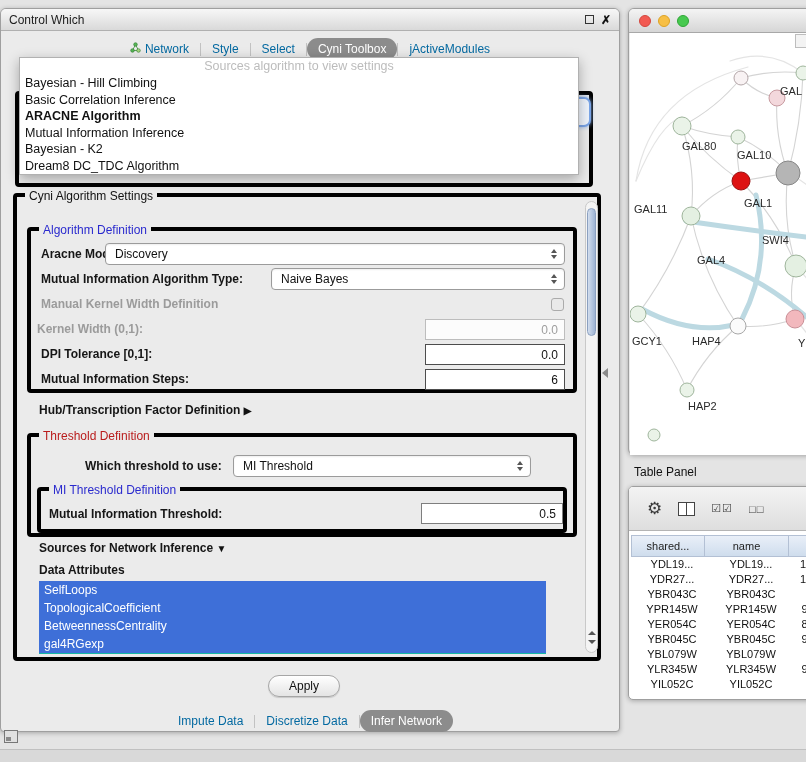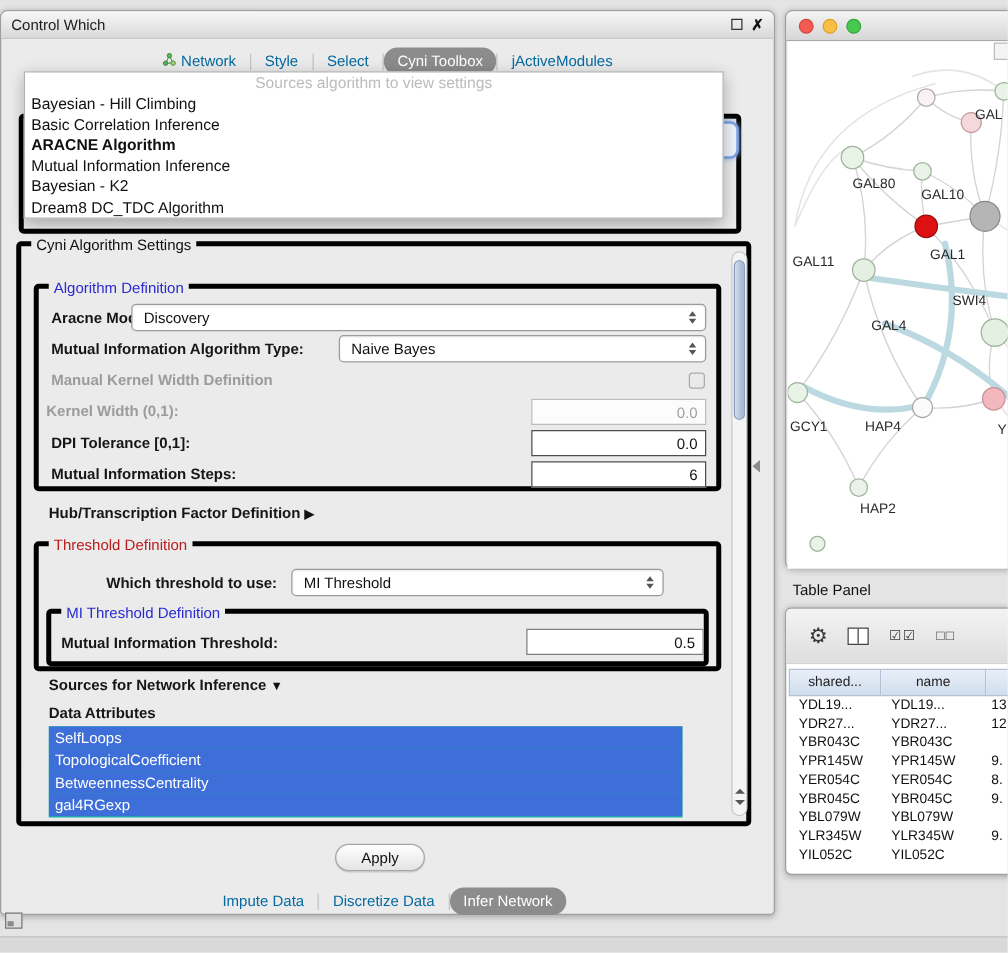--- a/index.html
+++ b/index.html
@@ -106,21 +106,21 @@
   .gear { font-size:17px; color:#3a3a3a; line-height:1; }
   .col-icon { width:17px; height:14px; border:1.5px solid #444; position:relative; background:#fff; }
   .col-icon::after { content:""; position:absolute; left:6.5px; top:0; bottom:0; width:1.5px; background:#444; }
   .cb-pair { font-size:11px; color:#3a3a3a; letter-spacing:1px; }
   .tp-header { position:absolute; left:2px; top:48px; right:0; height:22px; display:flex; }
   .th { background:linear-gradient(#e9eff8,#cfdded); border:1px solid #b3c0d4; border-left:none;
      font-size:11px; color:#222; display:flex; align-items:center; justify-content:center; }
   .th:first-child { border-left:1px solid #b3c0d4; }
   .tp-rows { position:absolute; left:2px; top:70px; right:0; bottom:2px; overflow:hidden; }
   .tr { display:flex; height:15px; line-height:15px; font-size:11px; color:#111; }
-  .td { overflow:hidden; white-space:nowrap; padding-left:8px; }
+  .td { overflow:hidden; white-space:nowrap; padding-left:8px;text-align:center; }
   .c0 { width:74px; } .c1 { width:84px; } .c2 { flex:1; padding-left:4px; }
 
   .splitter-arrow { position:absolute; left:602px; top:368px; width:0; height:0;
      border-top:5px solid transparent; border-bottom:5px solid transparent; border-right:6px solid #8a8a8a; }
 
   #dock-icon { position:absolute; left:4px; top:730px; width:14px; height:13px; border:1.4px solid #777; background:#e0e0e0; }
   #dock-icon::after { content:""; position:absolute; left:1px; bottom:1px; width:5px; height:4px; background:#8a8a8a; }
 
   #bottom-strip { position:absolute; left:0; top:749px; width:806px; height:13px;
      background:#d9d9d9; border-top:1px solid #c0c0c0; }

